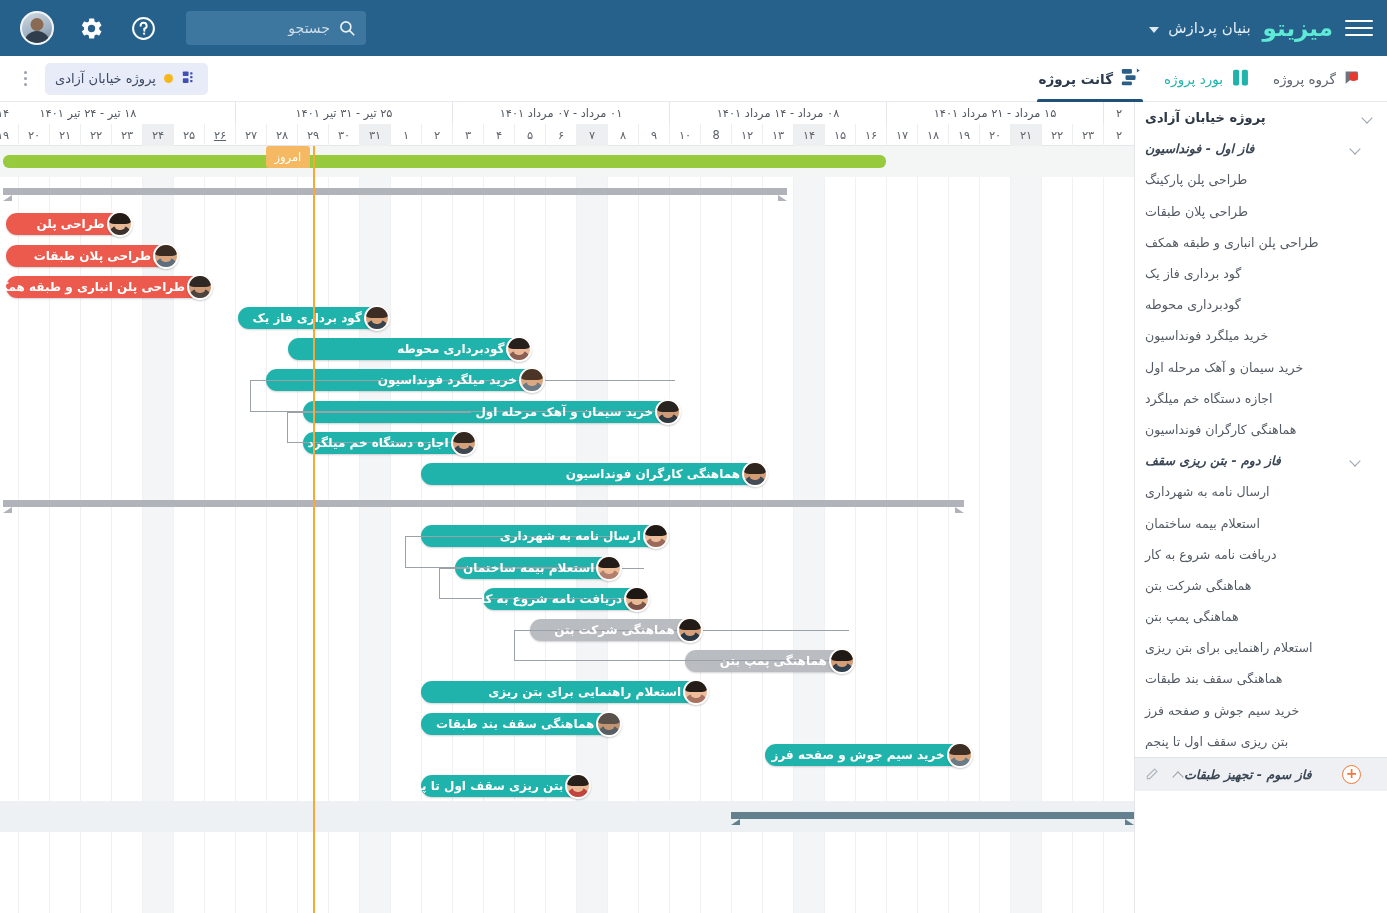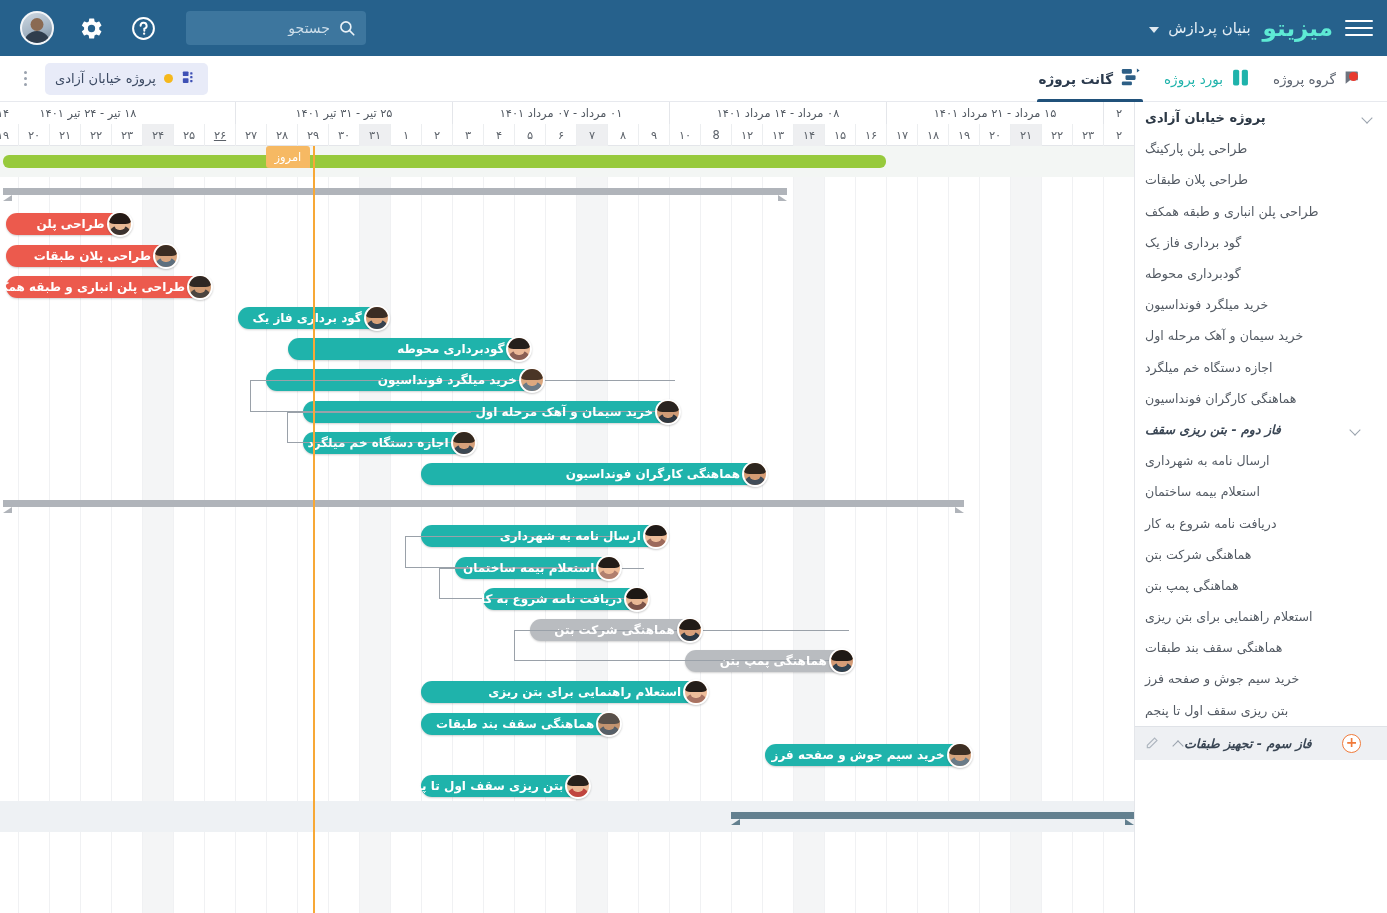--- a/index.html
+++ b/index.html
@@ -569,20 +569,24 @@
         </div>
     </div>
   </div>
 
   <div id="tasklist">
     <div id="tasklist-rows">
         <div class="tl-row project">
           <span class="chev"></span>
           <span class="txt">پروژه خیابان آزادی</span>
         </div>
+        <div class="tl-row phase">
+          <span class="chev"></span>
+          <span class="txt">فاز اول - فونداسیون</span>
+        </div>
         <div class="tl-row leaf">
           <span class="txt">طراحی پلن پارکینگ</span>
         </div>
         <div class="tl-row leaf">
           <span class="txt">طراحی پلان طبقات</span>
         </div>
         <div class="tl-row leaf">
           <span class="txt">طراحی پلن انباری و طبقه همکف</span>
         </div>
         <div class="tl-row leaf">

